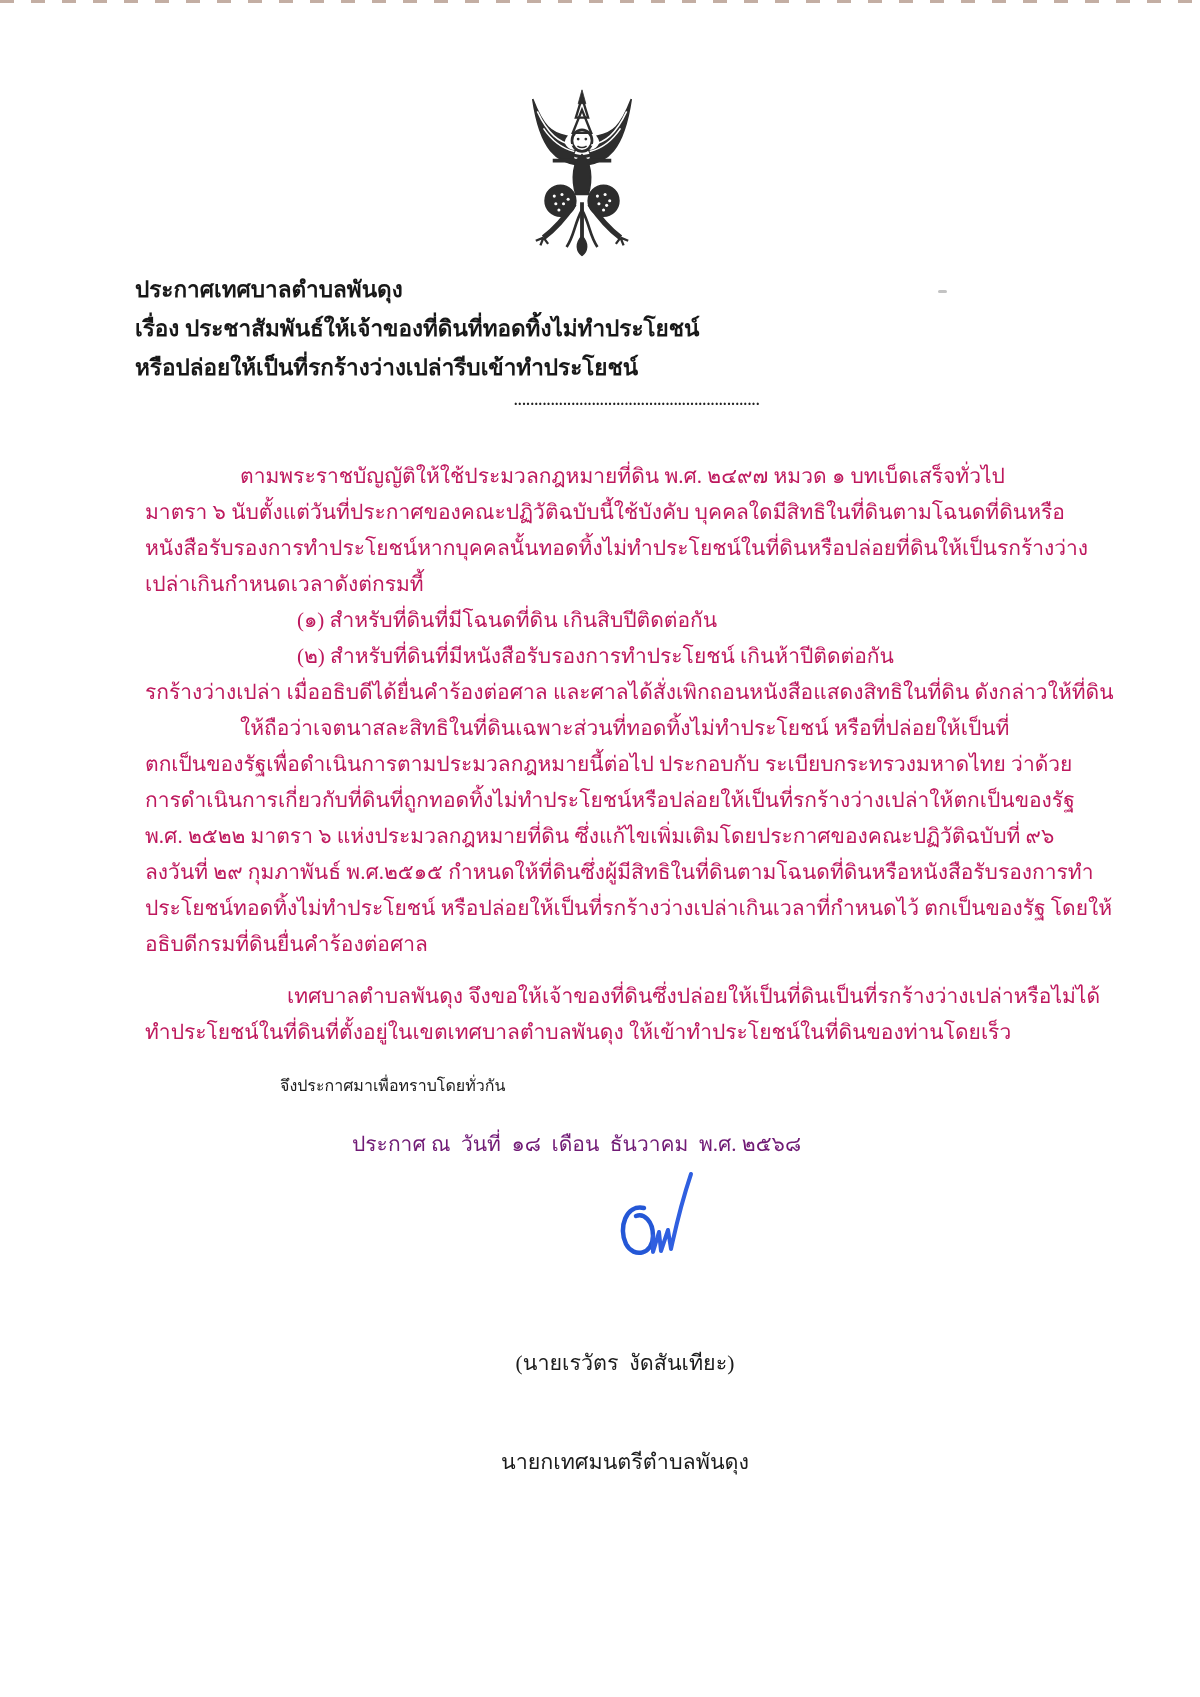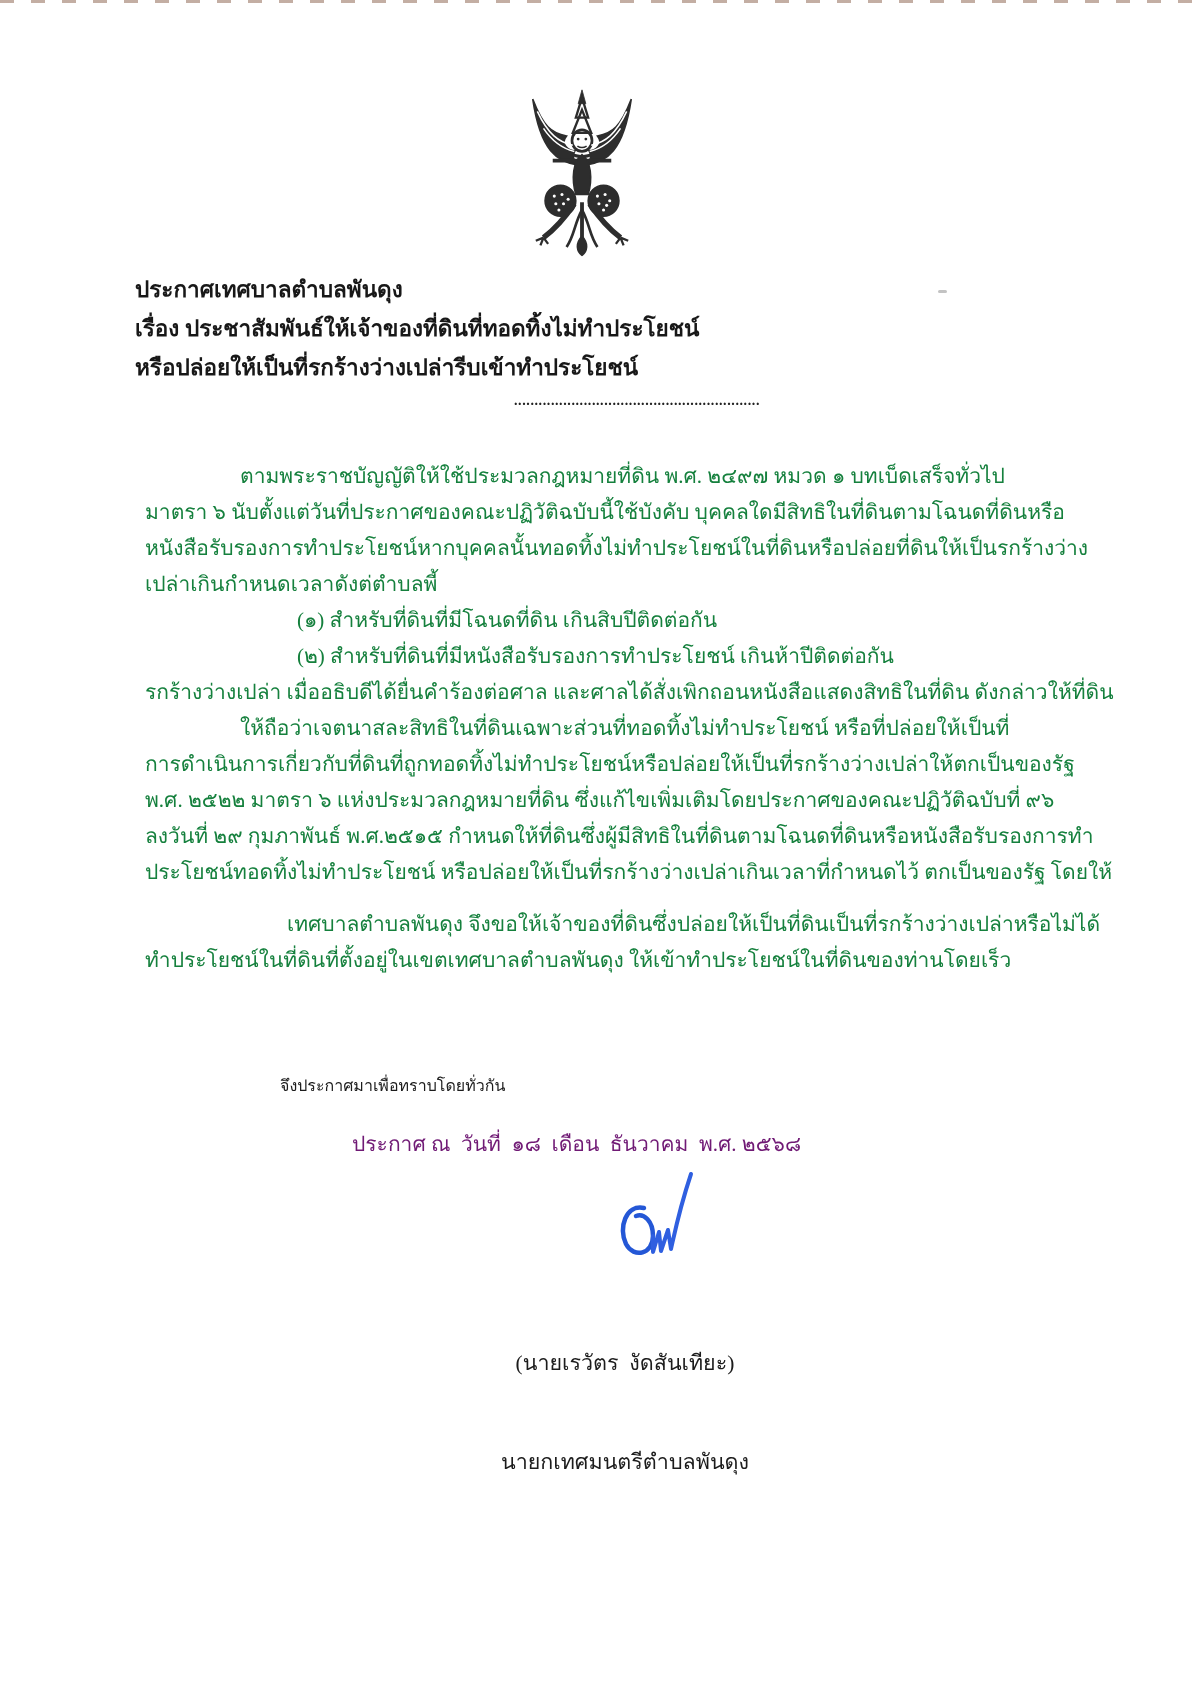--- a/index.html
+++ b/index.html
@@ -16,21 +16,21 @@
   .title-block{
     position:absolute;top:270px;left:135px;width:900px;text-align:left;
     font-size:22.5px;font-weight:600;line-height:39px;color:#181818;
   }
   .dotted-rule{
     position:absolute;top:393px;left:477px;width:320px;text-align:center;
     font-size:14px;letter-spacing:.6px;color:#222;font-weight:600;white-space:nowrap;overflow:hidden;
   }
   .body-text{
     position:absolute;top:458px;left:145px;width:930px;
-    font-size:21px;color:#15803d;
+    font-size:21px;color:#be185d;
   }
   .ln{height:36px;line-height:36px;white-space:nowrap;}
   .ind-p{padding-left:95px;}      
   .ind-item{padding-left:152px;}  
   .ind-p3{padding-left:142px;margin-top:16px;}    
   .closing-line{
     position:absolute;top:1068px;left:280px;font-size:16px;line-height:36px;
     white-space:pre;color:#1c1c1c;
   }
   .date-line{
@@ -119,29 +119,31 @@
   </div>
 
   <div class="dotted-rule">............................................................</div>
 
   <div class="stray-mark"></div>
 
   <div class="body-text">
     <div class="ln ind-p">ตามพระราชบัญญัติให้ใช้ประมวลกฎหมายที่ดิน พ.ศ. ๒๔๙๗ หมวด ๑ บทเบ็ดเสร็จทั่วไป</div>
     <div class="ln">มาตรา ๖ นับตั้งแต่วันที่ประกาศของคณะปฏิวัติฉบับนี้ใช้บังคับ บุคคลใดมีสิทธิในที่ดินตามโฉนดที่ดินหรือ</div>
     <div class="ln">หนังสือรับรองการทำประโยชน์หากบุคคลนั้นทอดทิ้งไม่ทำประโยชน์ในที่ดินหรือปล่อยที่ดินให้เป็นรกร้างว่าง</div>
-    <div class="ln">เปล่าเกินกำหนดเวลาดังต่ตำบลพี้</div>
+    <div class="ln">เปล่าเกินกำหนดเวลาดังต่กรมที้</div>
     <div class="ln ind-item">(๑) สำหรับที่ดินที่มีโฉนดที่ดิน เกินสิบปีติดต่อกัน</div>
     <div class="ln ind-item">(๒) สำหรับที่ดินที่มีหนังสือรับรองการทำประโยชน์ เกินห้าปีติดต่อกัน</div>
     <div class="ln">รกร้างว่างเปล่า เมื่ออธิบดีได้ยื่นคำร้องต่อศาล และศาลได้สั่งเพิกถอนหนังสือแสดงสิทธิในที่ดิน ดังกล่าวให้ที่ดิน</div>
     <div class="ln ind-p">ให้ถือว่าเจตนาสละสิทธิในที่ดินเฉพาะส่วนที่ทอดทิ้งไม่ทำประโยชน์ หรือที่ปล่อยให้เป็นที่</div>
+    <div class="ln">ตกเป็นของรัฐเพื่อดำเนินการตามประมวลกฎหมายนี้ต่อไป ประกอบกับ ระเบียบกระทรวงมหาดไทย ว่าด้วย</div>
     <div class="ln">การดำเนินการเกี่ยวกับที่ดินที่ถูกทอดทิ้งไม่ทำประโยชน์หรือปล่อยให้เป็นที่รกร้างว่างเปล่าให้ตกเป็นของรัฐ</div>
     <div class="ln">พ.ศ. ๒๕๒๒ มาตรา ๖ แห่งประมวลกฎหมายที่ดิน ซึ่งแก้ไขเพิ่มเติมโดยประกาศของคณะปฏิวัติฉบับที่ ๙๖</div>
     <div class="ln">ลงวันที่ ๒๙ กุมภาพันธ์ พ.ศ.๒๕๑๕ กำหนดให้ที่ดินซึ่งผู้มีสิทธิในที่ดินตามโฉนดที่ดินหรือหนังสือรับรองการทำ</div>
     <div class="ln">ประโยชน์ทอดทิ้งไม่ทำประโยชน์ หรือปล่อยให้เป็นที่รกร้างว่างเปล่าเกินเวลาที่กำหนดไว้ ตกเป็นของรัฐ โดยให้</div>
+    <div class="ln">อธิบดีกรมที่ดินยื่นคำร้องต่อศาล</div>
     <div class="ln ind-p3">เทศบาลตำบลพันดุง จึงขอให้เจ้าของที่ดินซึ่งปล่อยให้เป็นที่ดินเป็นที่รกร้างว่างเปล่าหรือไม่ได้</div>
     <div class="ln">ทำประโยชน์ในที่ดินที่ตั้งอยู่ในเขตเทศบาลตำบลพันดุง ให้เข้าทำประโยชน์ในที่ดินของท่านโดยเร็ว</div>
   </div>
 
   <div class="closing-line">จึงประกาศมาเพื่อทราบโดยทั่วกัน</div>
 
   <div class="date-line">ประกาศ ณ  วันที่  ๑๘  เดือน  ธันวาคม  พ.ศ. ๒๕๖๘</div>
 
   <svg class="signature" viewBox="0 0 92 104" xmlns="http://www.w3.org/2000/svg" aria-hidden="true">
     <path d="M36 40 C18 36 10 60 18 76 C26 91 45 86 45 68 C45 53 36 45 28 48" fill="none" stroke="#2457d6" stroke-width="4.5" stroke-linecap="round"></path>

